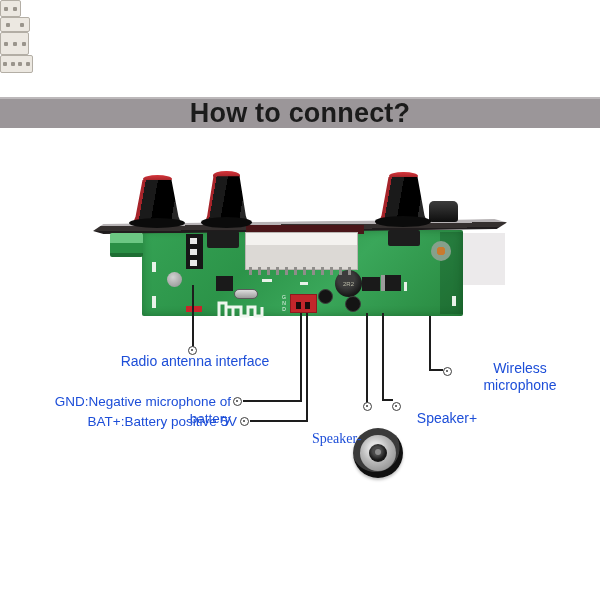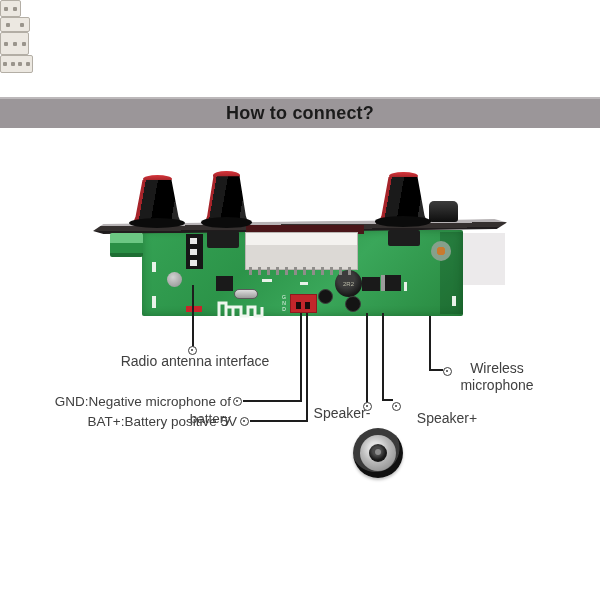--- a/index.html
+++ b/index.html
@@ -3,21 +3,21 @@
 <meta charset="utf-8">
 <style>
   html,body{margin:0;padding:0;background:#ffffff;}
   #stage{position:relative;width:600px;height:600px;background:#ffffff;overflow:hidden;
          font-family:"Liberation Sans",sans-serif;}
 
   
   .banner{position:absolute;left:0;top:97px;width:600px;height:31px;background:#9b9699;
           border-top:2px solid #bcb8ba;box-sizing:border-box;}
   .banner-title{position:absolute;left:0;top:99px;width:600px;height:29px;line-height:29px;
-          text-align:center;font-size:18px;font-weight:600;color:#1b1b1b;letter-spacing:0.2px;}
+          text-align:center;font-size:27px;font-weight:600;color:#1b1b1b;letter-spacing:0.2px;}
 
   
   .board{position:absolute;left:142px;top:230px;width:321px;height:86px;z-index:1;
          background:linear-gradient(135deg,#35a254 0%,#2c9449 35%,#3aa75a 60%,#28883f 100%);
          border-radius:2px;box-shadow:inset 0 0 10px rgba(0,40,10,.35);}
   .bracket{position:absolute;left:93px;top:221px;width:414px;height:11px;z-index:2;
          background:linear-gradient(180deg,#b7b3b5 0 30%,#35302f 30% 75%,#201c1d 75%);
          clip-path:polygon(0 72%,2.5% 8%,97% 0,100% 34%,97.5% 92%,2.5% 100%);
          transform:rotate(-0.6deg);}
   .slot-shadow{position:absolute;left:246px;top:225px;width:118px;height:9px;z-index:3;background:#4a1619;}
@@ -36,21 +36,21 @@
   .white-conn{background:#ece8e1;border:1px solid #b3aea5;border-radius:2px;z-index:3;
               display:flex;align-items:center;justify-content:space-around;}
   .pin-dot{width:4px;height:4px;background:#9a958c;border-radius:1px;}
   .silk{position:absolute;background:#e8f2e9;z-index:2;}
 
   
   .cline{position:absolute;background:#1d1d1d;z-index:6;}
   .cmark{position:absolute;width:9px;height:9px;border:1.5px solid #3d3d3d;border-radius:50%;
          box-sizing:border-box;z-index:6;background:#fff;}
   .cmark::after{content:"";position:absolute;left:2px;top:2px;width:2px;height:2px;border-radius:50%;background:#3d3d3d;}
-  .clabel{position:absolute;color:#404040;font-size:14px;z-index:6;line-height:17px;}
+  .clabel{position:absolute;color:#1d4ed8;font-size:14px;z-index:6;line-height:17px;}
 
   
   .spk-outer{position:absolute;left:353px;top:428px;width:50px;height:50px;border-radius:50%;z-index:5;
          background:radial-gradient(circle at 45% 40%,#3a3a3a 0 58%,#101010 60% 100%);
          box-shadow:0 2px 3px rgba(0,0,0,.25);}
   .spk-cone{position:absolute;left:7px;top:7px;width:36px;height:36px;border-radius:50%;
          background:radial-gradient(circle at 42% 38%,#e2e2e2 0 20%,#b9b9b9 45%,#7d7d7d 100%);}
   .spk-dome{position:absolute;left:16px;top:16px;width:18px;height:18px;border-radius:50%;
          background:radial-gradient(circle at 45% 40%,#4a4a4a 0 30%,#171717 60%);}
   .spk-dot{position:absolute;left:22px;top:21px;width:6px;height:6px;border-radius:50%;background:#8d8d8d;}
@@ -176,31 +176,31 @@
   <div class="cmark" style="left:233px;top:397px;"></div>
   <div class="clabel" style="left:25px;top:393px;width:206px;text-align:right;font-size:13.5px;">GND:Negative microphone of battery</div>
 
   <div class="cline" style="left:306px;top:313px;width:2px;height:109px;"></div>
   <div class="cline" style="left:250px;top:420px;width:57px;height:2px;"></div>
   <div class="cmark" style="left:240px;top:417px;"></div>
   <div class="clabel" style="left:25px;top:413px;width:212px;text-align:right;font-size:13.5px;">BAT+:Battery positive 5V</div>
 
   <div class="cline" style="left:366px;top:313px;width:2px;height:90px;"></div>
   <div class="cmark" style="left:363px;top:402px;"></div>
-  <div class="clabel" style="left:312px;top:405px;width:60px;text-align:center;">Speaker-</div>
+  <div class="clabel" style="left:312px;top:430px;width:60px;font-family:Liberation Serif, serif;">Speaker-</div>
 
   <div class="cline" style="left:382px;top:313px;width:2px;height:88px;"></div>
   <div class="cline" style="left:382px;top:399px;width:11px;height:2px;"></div>
   <div class="cmark" style="left:392px;top:402px;"></div>
   <div class="clabel" style="left:380px;top:410px;width:62px;text-align:center;margin-left:36px;">Speaker+</div>
 
   <div class="cline" style="left:429px;top:316px;width:2px;height:55px;"></div>
   <div class="cline" style="left:429px;top:369px;width:14px;height:2px;"></div>
   <div class="cmark" style="left:443px;top:367px;"></div>
-  <div class="clabel" style="left:432px;top:360px;width:130px;text-align:center;">
+  <div class="clabel" style="left:455px;top:360px;width:130px;text-align:center;">
     <div>Wireless microphone</div>
   </div>
 
   <div class="spk-outer">
     <div class="spk-cone"></div>
     <div class="spk-dome"></div>
     <div class="spk-dot"></div>
   </div>
 
 </div>

